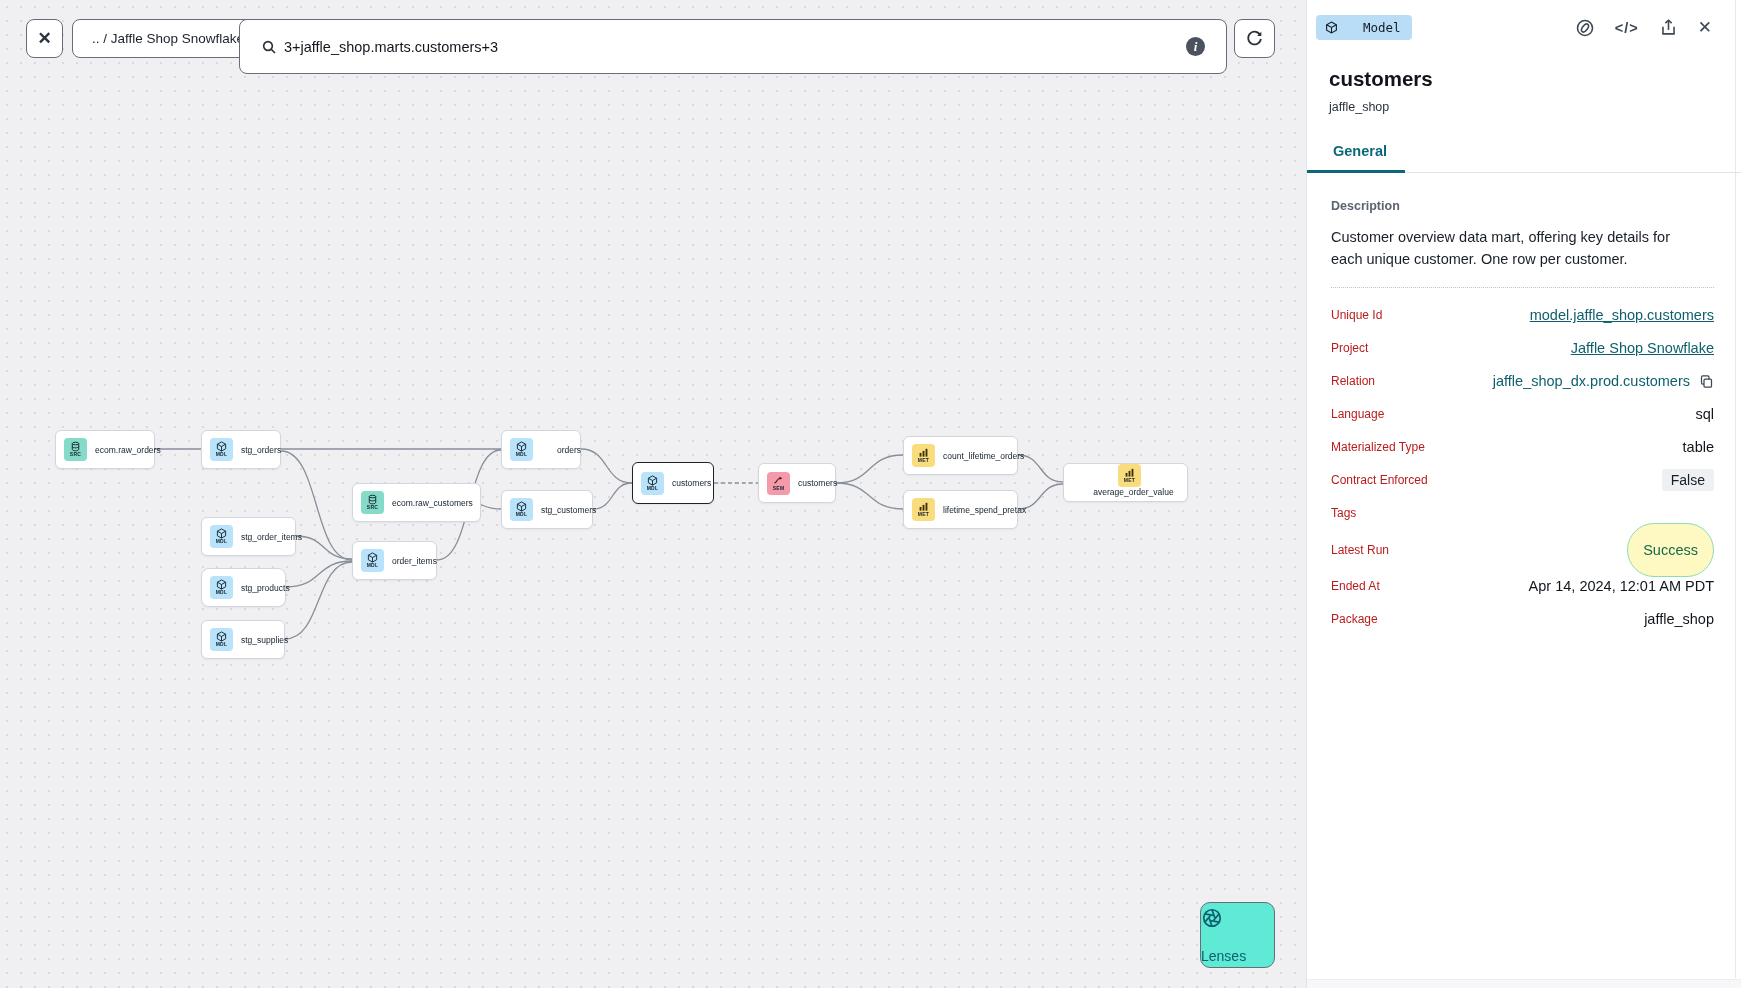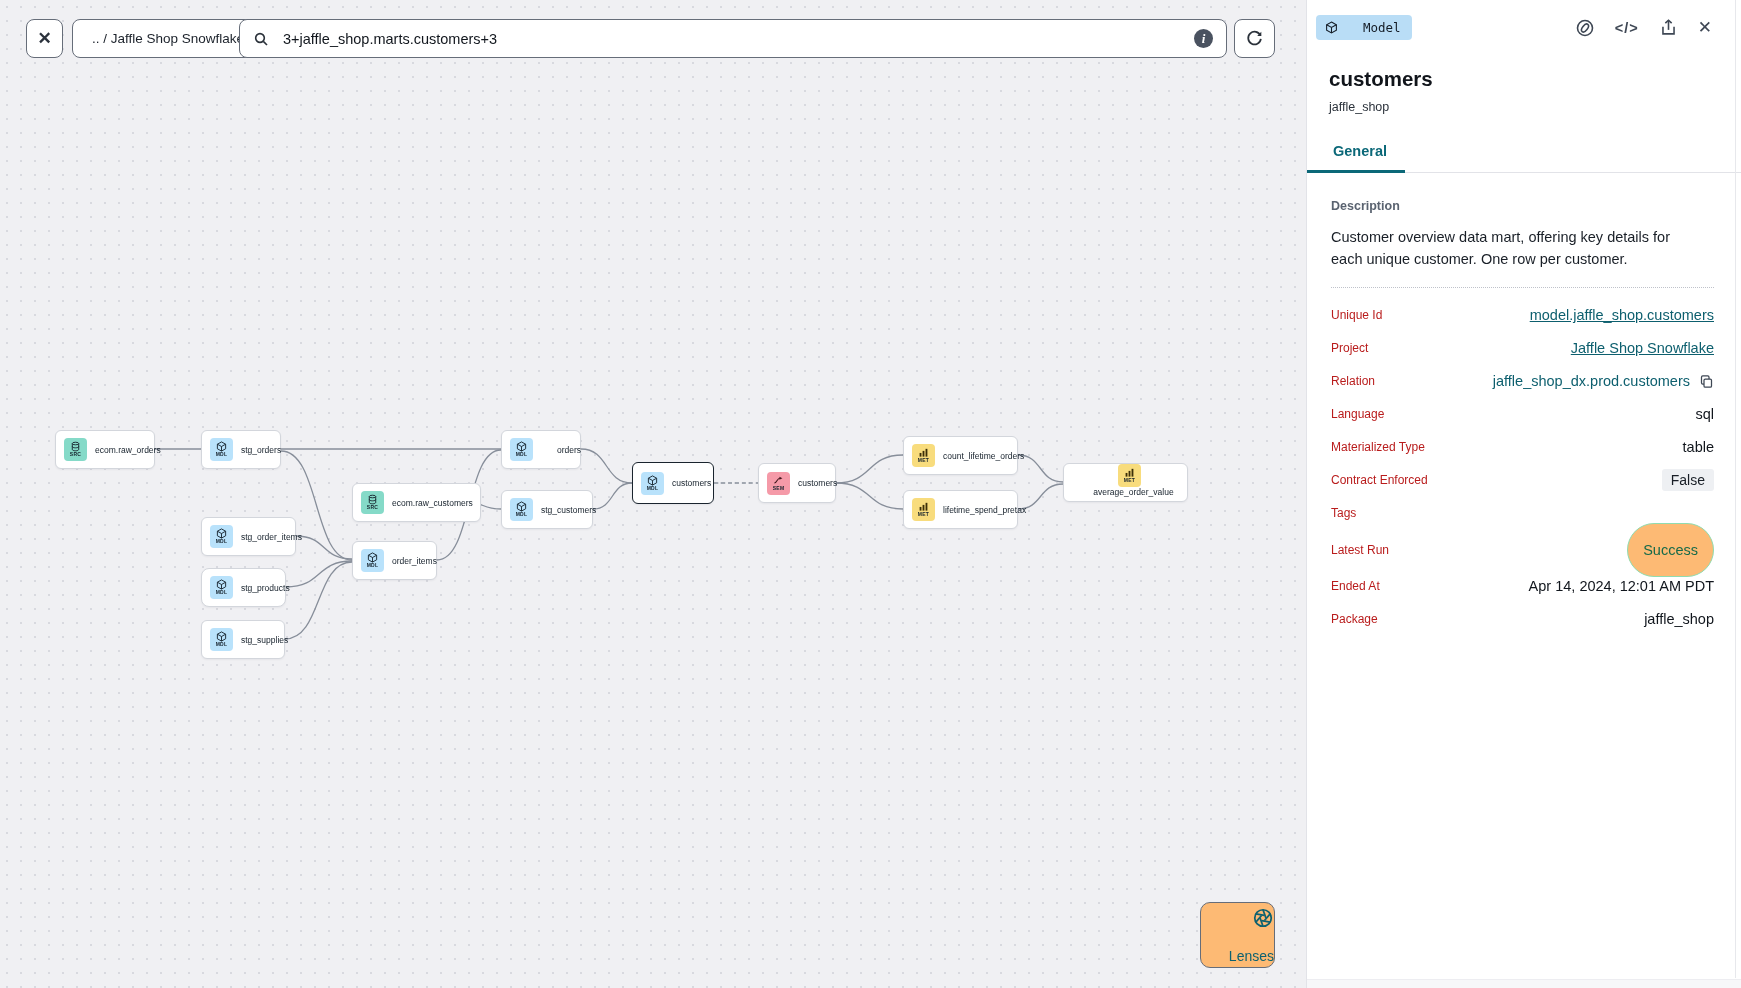--- a/index.html
+++ b/index.html
@@ -10,31 +10,31 @@
   .canvas { position:absolute; left:0; top:0; width:1306px; height:988px;
     background-image:radial-gradient(circle,#d8d9df 1.1px, transparent 1.3px);
     background-size:14px 14px; }
   #edge-layer { position:absolute; left:0; top:0; width:1306px; height:988px; }
 
   
   .tbtn { position:absolute; background:#fff; border:1px solid #666d79; border-radius:8px;
     display:flex; align-items:center; justify-content:center; color:#2b323c; }
   .btn-close-graph { left:26px; top:19px; width:37px; height:39px; font-size:17px; font-weight:700; cursor:pointer; }
   .breadcrumb { left:72px; top:19px; height:39px; padding:0 19px; font-size:13.5px; color:#1b212a; cursor:pointer; }
-  .searchbox { left:239px; top:19px; width:988px; height:39px; justify-content:flex-start; padding:0 13px; gap:14px; cursor:text; }
+  .searchbox { left:239px; top:19px; width:988px; height:55px; justify-content:flex-start; padding:0 21px; gap:7px; cursor:text; }
   .searchbox .stext { font-size:14.5px; color:#11161d; }
   .info-dot { margin-left:auto; width:19px; height:19px; border-radius:50%; background:#4a5260; color:#fff;
     display:flex; align-items:center; justify-content:center; font-family:"Liberation Serif",serif;
     font-size:13px; font-weight:700; font-style:italic; cursor:pointer; }
   .btn-refresh { left:1234px; top:19px; width:41px; height:39px; cursor:pointer; }
 
   
-  .lenses { position:absolute; left:1200px; top:902px; width:75px; height:66px; background:#fdba74;
+  .lenses { position:absolute; left:1200px; top:902px; width:75px; height:66px; background:#5eead4;
     border:1px solid #666d79; border-radius:10px; display:flex; flex-direction:column;
-    align-items:flex-end; justify-content:center; gap:19px; color:#0d6170; cursor:pointer; }
+    align-items:flex-start; justify-content:center; gap:19px; color:#0d6170; cursor:pointer; }
   .lenses .llabel { font-size:14px; }
 
   
   .node { position:absolute; height:39px; background:#fff; border:1px solid #d3d6dc; border-radius:6px;
     display:flex; align-items:center; padding-left:8px; box-shadow:0 1px 2px rgba(20,25,35,.05); cursor:pointer; }
   .node.selected { border:1.8px solid #1a242e; }
   .node-icon { width:23px; height:23px; min-width:23px; border-radius:4px; display:flex; flex-direction:column;
     align-items:center; justify-content:center; }
   .node-icon svg { width:11px; height:11px; display:block; }
   .node-tag { font-size:5px; font-weight:700; color:#15222c; letter-spacing:.3px; line-height:1.1; }
@@ -69,21 +69,21 @@
   .rows { margin-top:15px; }
   .row { display:flex; align-items:center; justify-content:space-between; height:24px; margin-bottom:9px; }
   .row.tall { height:31px; }
   .row .rlabel { font-size:12px; color:#b91c1c; }
   .row .rvalue { font-size:14.5px; color:#11161d; }
   a.tlink { font-size:14.5px; color:#0d5f6e; text-decoration:underline; cursor:pointer; }
   .relation-wrap { display:flex; align-items:center; gap:9px; }
   .relation-val { font-size:14.5px; color:#0d5f6e; }
   .copy-btn { display:flex; cursor:pointer; color:#3e4754; }
   .badge-false { background:#eef0f3; border-radius:3px; padding:3px 9px; font-size:14px; color:#191f27; }
-  .pill-success { background:#fdba74; border:1px solid #8fdcb0; border-radius:999px; padding:18px 15px;
+  .pill-success { background:#fef9c3; border:1px solid #8fdcb0; border-radius:999px; padding:18px 15px;
     font-size:14.5px; color:#166a49; }
 </style>
 </head>
 <body>
 
 <div id="app">
 
   <div class="canvas">
     <svg id="edge-layer">
         <path d="M 155 449 C 180.3 449, 175.7 449, 201 449" fill="none" stroke="#878e9a" stroke-width="1.3"></path>

